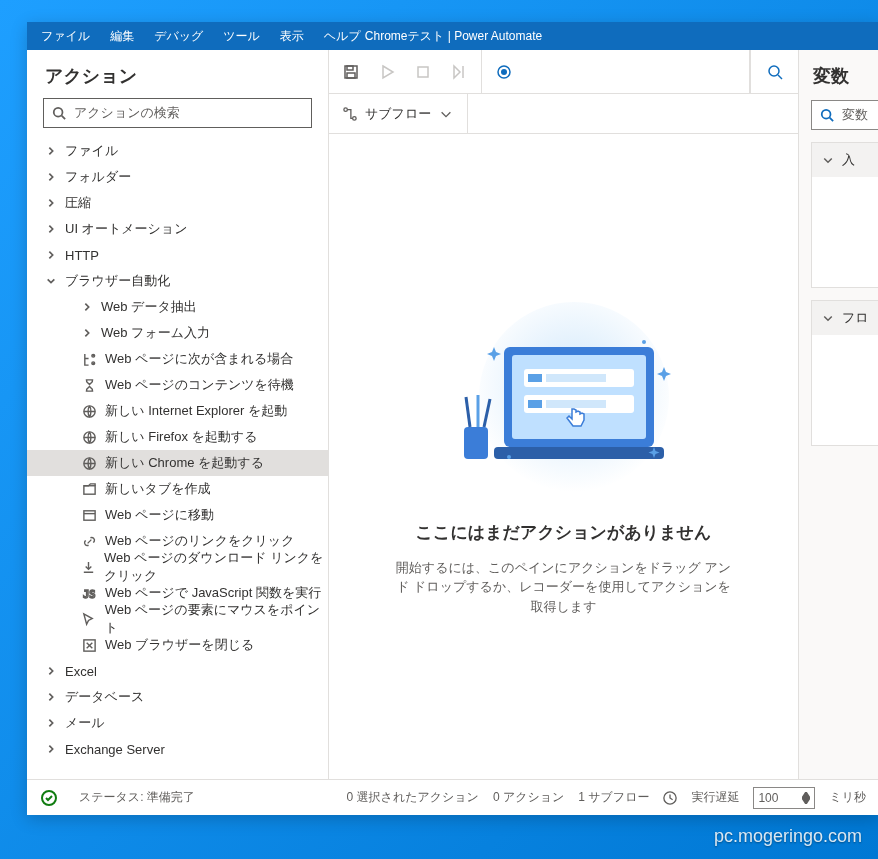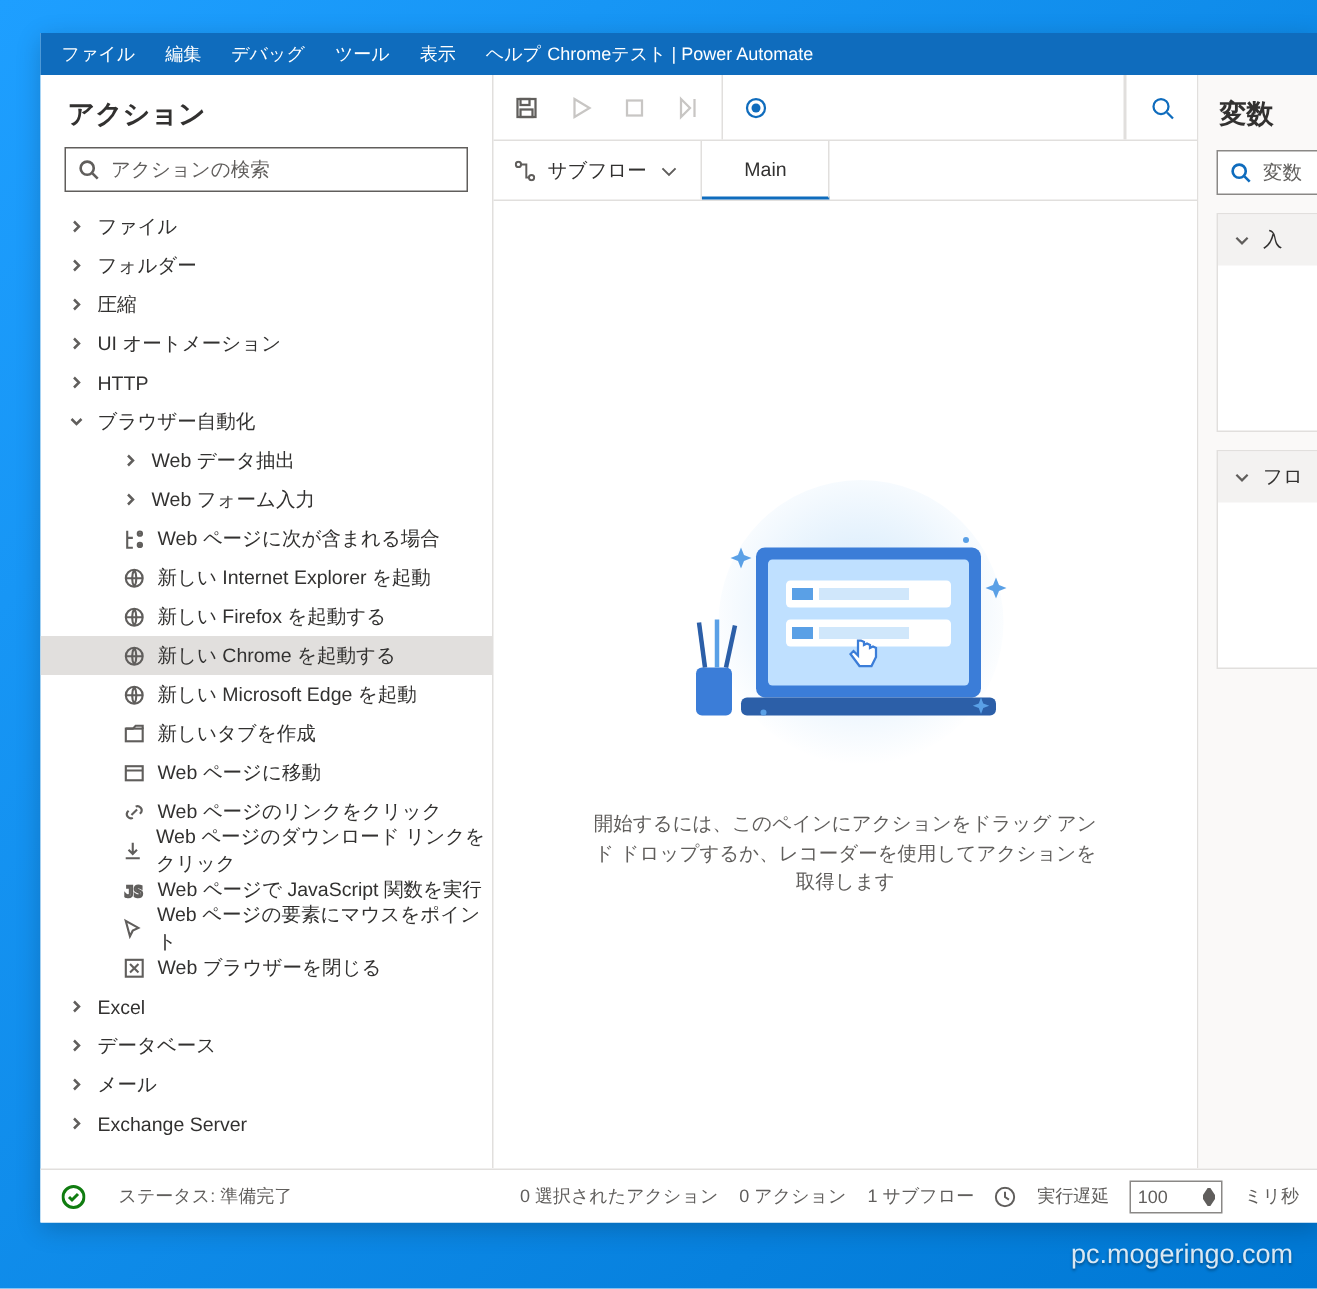--- a/index.html
+++ b/index.html
@@ -324,20 +324,28 @@
                 <path d="M3 2v5h4M3 7v7h4M11 4h2M11 12h2"></path>
                 <circle cx="12" cy="4" r="1.5"></circle>
                 <circle cx="12" cy="12" r="1.5"></circle>
               </svg>
             </span>
             <span>Web ページに次が含まれる場合</span>
           </div>
           <div class="tree-item lvl2">
             <span class="tree-icon">
               <svg viewBox="0 0 16 16">
+                <path d="M4 2h8M4 14h8M5 2v2l3 3 3-3V2M5 14v-2l3-3 3 3v2"></path>
+              </svg>
+            </span>
+            <span>Web ページのコンテンツを待機</span>
+          </div>
+          <div class="tree-item lvl2">
+            <span class="tree-icon">
+              <svg viewBox="0 0 16 16">
                 <circle cx="8" cy="8" r="6"></circle>
                 <path d="M2 8h12M8 2c2 3 2 9 0 12M8 2c-2 3-2 9 0 12"></path>
               </svg>
             </span>
             <span>新しい Internet Explorer を起動</span>
           </div>
           <div class="tree-item lvl2">
             <span class="tree-icon">
               <svg viewBox="0 0 16 16">
                 <circle cx="8" cy="8" r="6"></circle>
@@ -347,29 +355,20 @@
             <span>新しい Firefox を起動する</span>
           </div>
           <div class="tree-item lvl2 selected">
             <span class="tree-icon">
               <svg viewBox="0 0 16 16">
                 <circle cx="8" cy="8" r="6"></circle>
                 <path d="M2 8h12M8 2c2 3 2 9 0 12M8 2c-2 3-2 9 0 12"></path>
               </svg>
             </span>
             <span>新しい Chrome を起動する</span>
-          </div>
-          <div class="tree-item lvl2">
-            <span class="tree-icon">
-              <svg viewBox="0 0 16 16">
-                <circle cx="8" cy="8" r="6"></circle>
-                <path d="M2 8h12M8 2c2 3 2 9 0 12M8 2c-2 3-2 9 0 12"></path>
-              </svg>
-            </span>
-            <span>新しい Microsoft Edge を起動</span>
           </div>
           <div class="tree-item lvl2">
             <span class="tree-icon">
               <svg viewBox="0 0 16 16">
                 <rect x="2" y="4" width="12" height="9"></rect>
                 <path d="M2 4h5l2-2h5v2"></path>
               </svg>
             </span>
             <span>新しいタブを作成</span>
           </div>
@@ -511,21 +510,20 @@
           <svg viewBox="0 0 16 16">
               <circle cx="3" cy="3" r="2"></circle>
               <circle cx="13" cy="13" r="2"></circle>
               <path d="M5 3h4v10h2"></path>
             </svg>
           <span>サブフロー</span>
           <svg viewBox="0 0 16 16">
               <polyline points="3,6 8,11 13,6"></polyline>
             </svg>
         </div>
-        <div class="tab">Main</div>
       </div>
 
       <div class="canvas">
         <svg class="canvas-illustration" viewBox="0 0 260 200">
           <defs>
             <radialGradient id="bg" cx="50%" cy="45%" r="55%">
               <stop offset="0%" stop-color="#cfe7fb"></stop>
               <stop offset="100%" stop-color="#ffffff"></stop>
             </radialGradient>
           </defs>
@@ -552,20 +550,21 @@
           <line x1="50" y1="130" x2="56" y2="102" stroke="#2c5fa8" stroke-width="3"></line>
 
           <g fill="#5aa0e6">
             <path d="M60 50l2 5 5 2-5 2-2 5-2-5-5-2 5-2z"></path>
             <path d="M230 70l2 5 5 2-5 2-2 5-2-5-5-2 5-2z"></path>
             <path d="M220 150l1.5 4 4 1.5-4 1.5-1.5 4-1.5-4-4-1.5 4-1.5z"></path>
             <circle cx="75" cy="160" r="2"></circle>
             <circle cx="210" cy="45" r="2"></circle>
           </g>
         </svg>
+        <div class="canvas-title">ここにはまだアクションがありません</div>
         <div class="canvas-sub">開始するには、このペインにアクションをドラッグ アンド ドロップするか、レコーダーを使用してアクションを取得します</div>
       </div>
     </div>
 
     <div class="right">
       <div class="right-title">変数</div>
       <div class="right-search">
         <svg viewBox="0 0 16 16">
             <circle cx="7" cy="7" r="5"></circle>
             <line x1="11" y1="11" x2="15" y2="15"></line>

